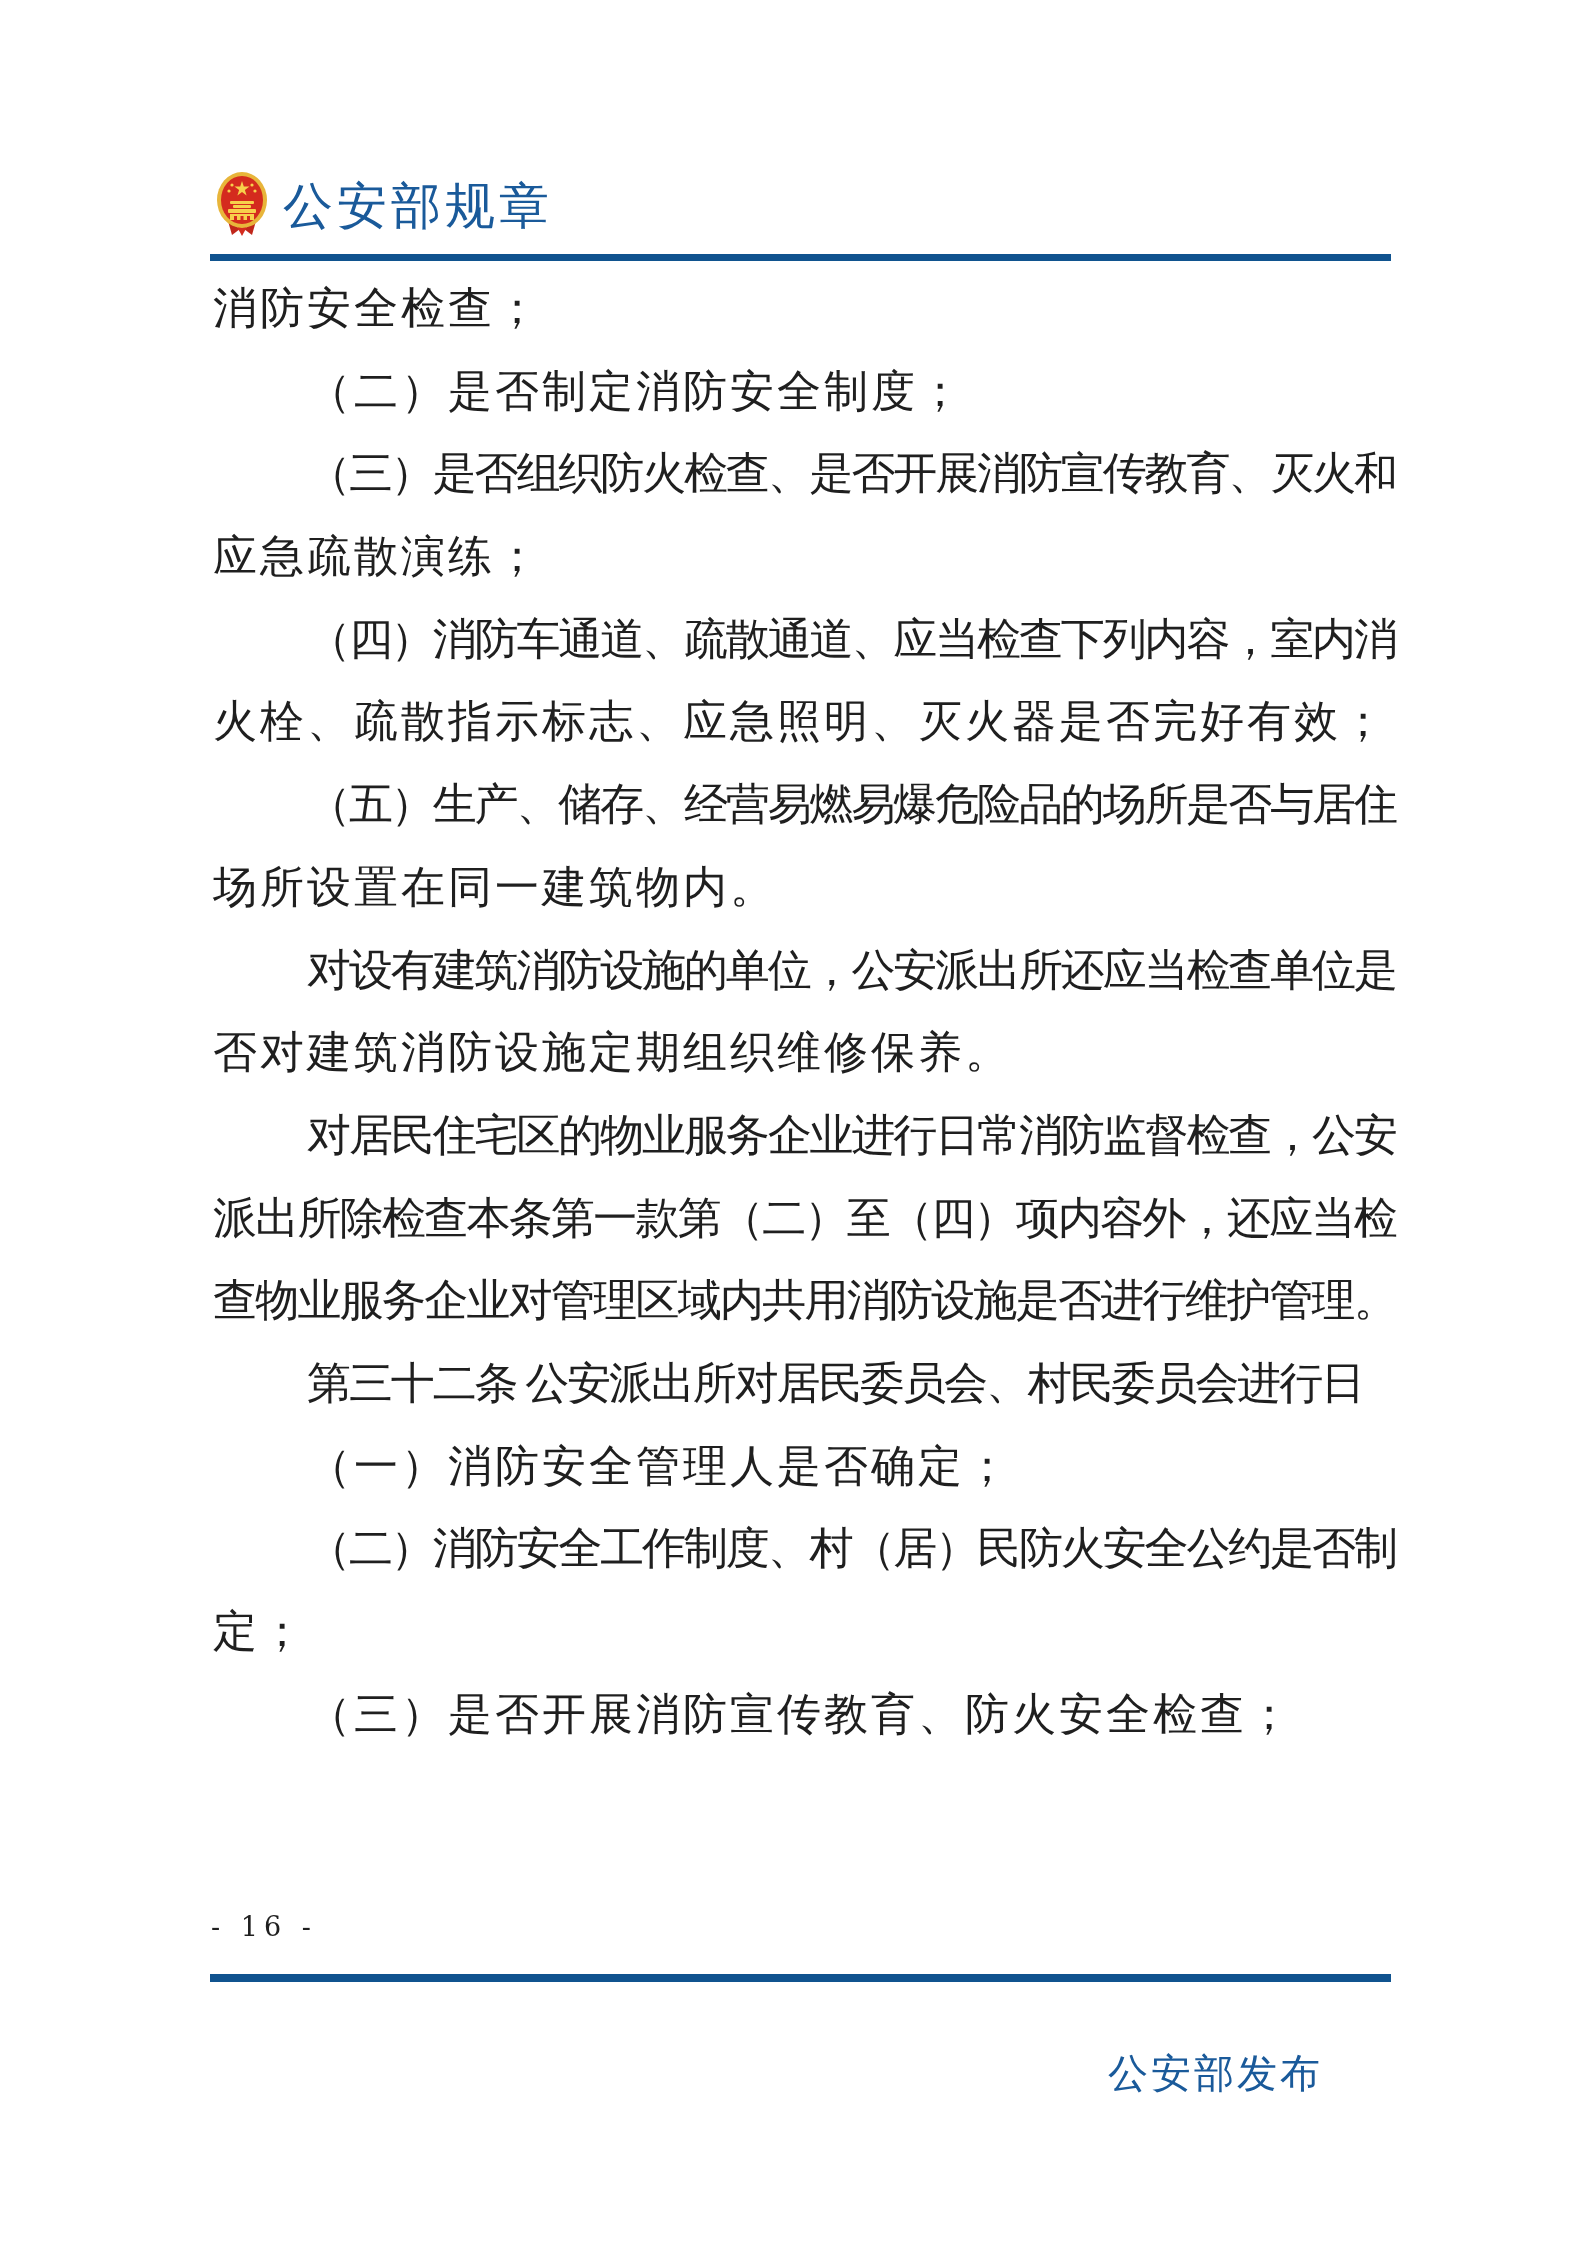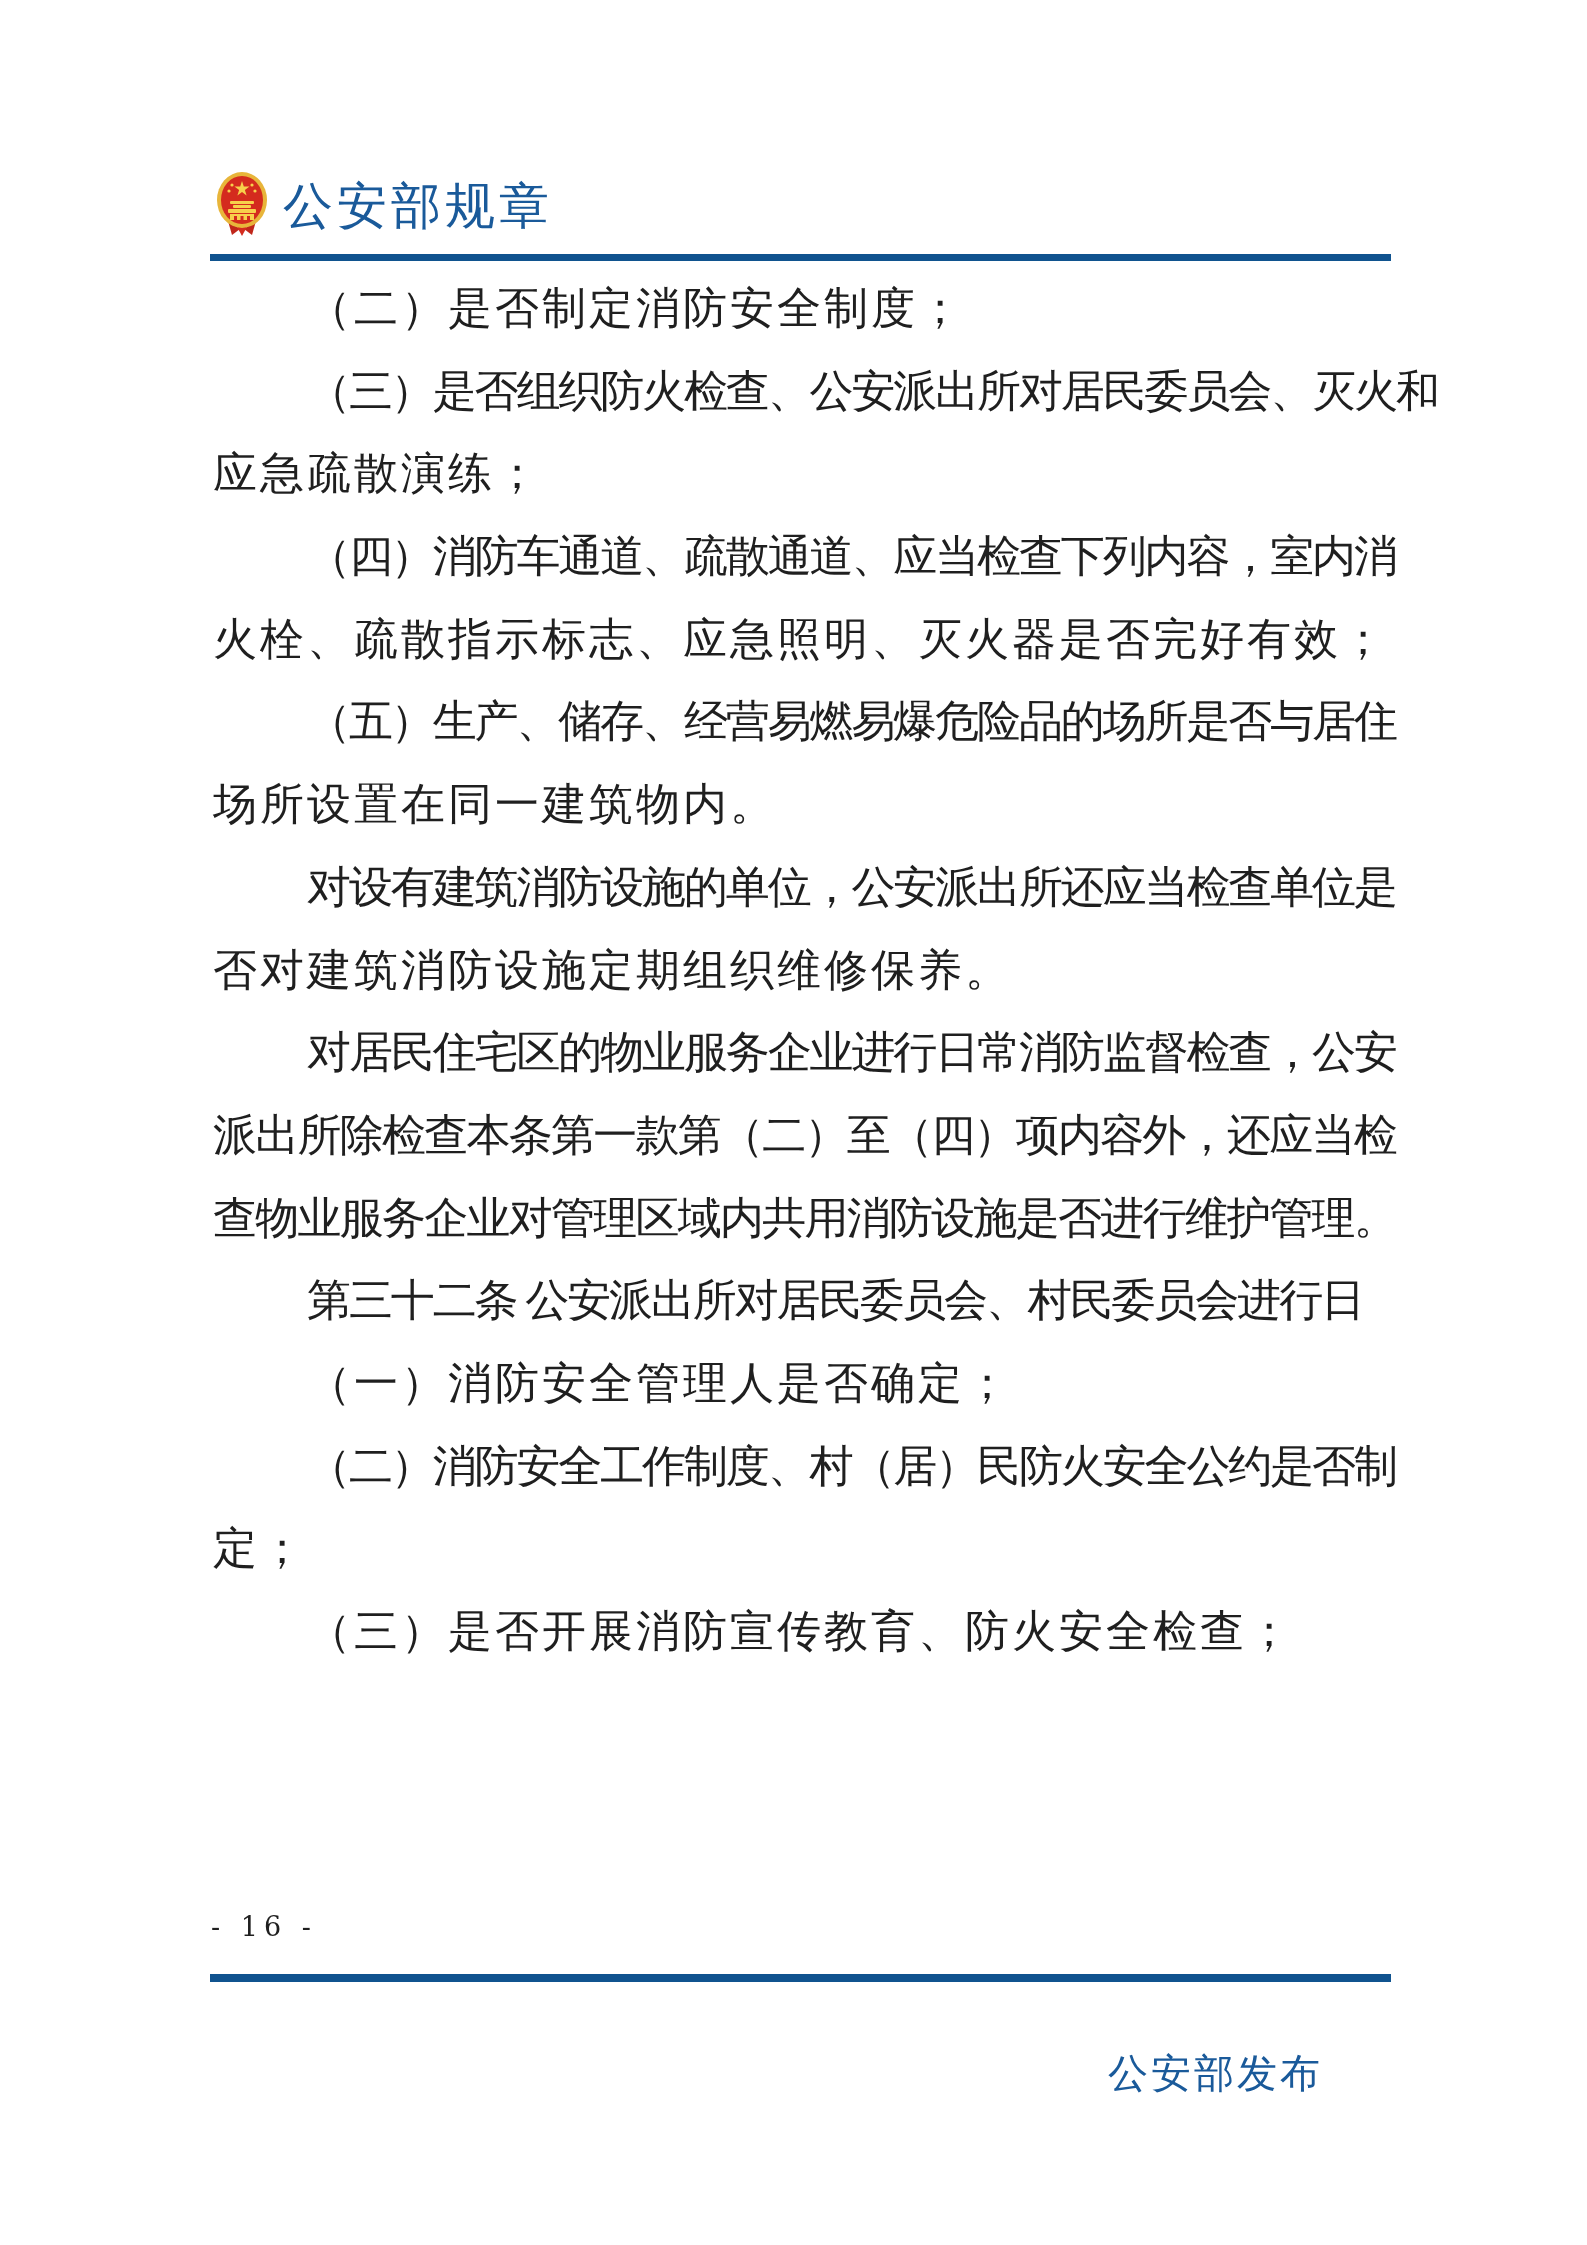--- a/index.html
+++ b/index.html
@@ -66,22 +66,23 @@
     <rect x="12" y="38" width="28" height="4" rx="1" fill="#f7d04b"></rect>
     <rect x="14" y="43" width="24" height="6" fill="#f7d04b"></rect>
     <rect x="18" y="45" width="3" height="4" fill="#d42b1e"></rect>
     <rect x="24.5" y="45" width="3" height="4" fill="#d42b1e"></rect>
     <rect x="31" y="45" width="3" height="4" fill="#d42b1e"></rect>
   </svg>
   <div class="header-title">公安部规章</div>
   <div class="rule top"></div>
 
   <div class="content" id="content">
+      <div class="line" style="letter-spacing: 3px;">消防安全检查；</div>
       <div class="line indent" style="letter-spacing: 3px;">（二）是否制定消防安全制度；</div>
-      <div class="line indent" style="letter-spacing: -2.12px;">（三）是否组织防火检查、公安派出所对居民委员会、灭火和</div>
+      <div class="line indent" style="letter-spacing: -2.12px;">（三）是否组织防火检查、是否开展消防宣传教育、灭火和</div>
       <div class="line" style="letter-spacing: 3px;">应急疏散演练；</div>
       <div class="line indent" style="letter-spacing: -2.12px;">（四）消防车通道、疏散通道、应当检查下列内容，室内消</div>
       <div class="line" style="letter-spacing: 3px;">火栓、疏散指示标志、应急照明、灭火器是否完好有效；</div>
       <div class="line indent" style="letter-spacing: -2.12px;">（五）生产、储存、经营易燃易爆危险品的场所是否与居住</div>
       <div class="line" style="letter-spacing: 3px;">场所设置在同一建筑物内。</div>
       <div class="line indent" style="letter-spacing: -2.12px;">对设有建筑消防设施的单位，公安派出所还应当检查单位是</div>
       <div class="line" style="letter-spacing: 3px;">否对建筑消防设施定期组织维修保养。</div>
       <div class="line indent" style="letter-spacing: -2.12px;">对居民住宅区的物业服务企业进行日常消防监督检查，公安</div>
       <div class="line" style="letter-spacing: -1.75px;">派出所除检查本条第一款第（二）至（四）项内容外，还应当检</div>
       <div class="line" style="letter-spacing: -1.75px;">查物业服务企业对管理区域内共用消防设施是否进行维护管理。</div>

